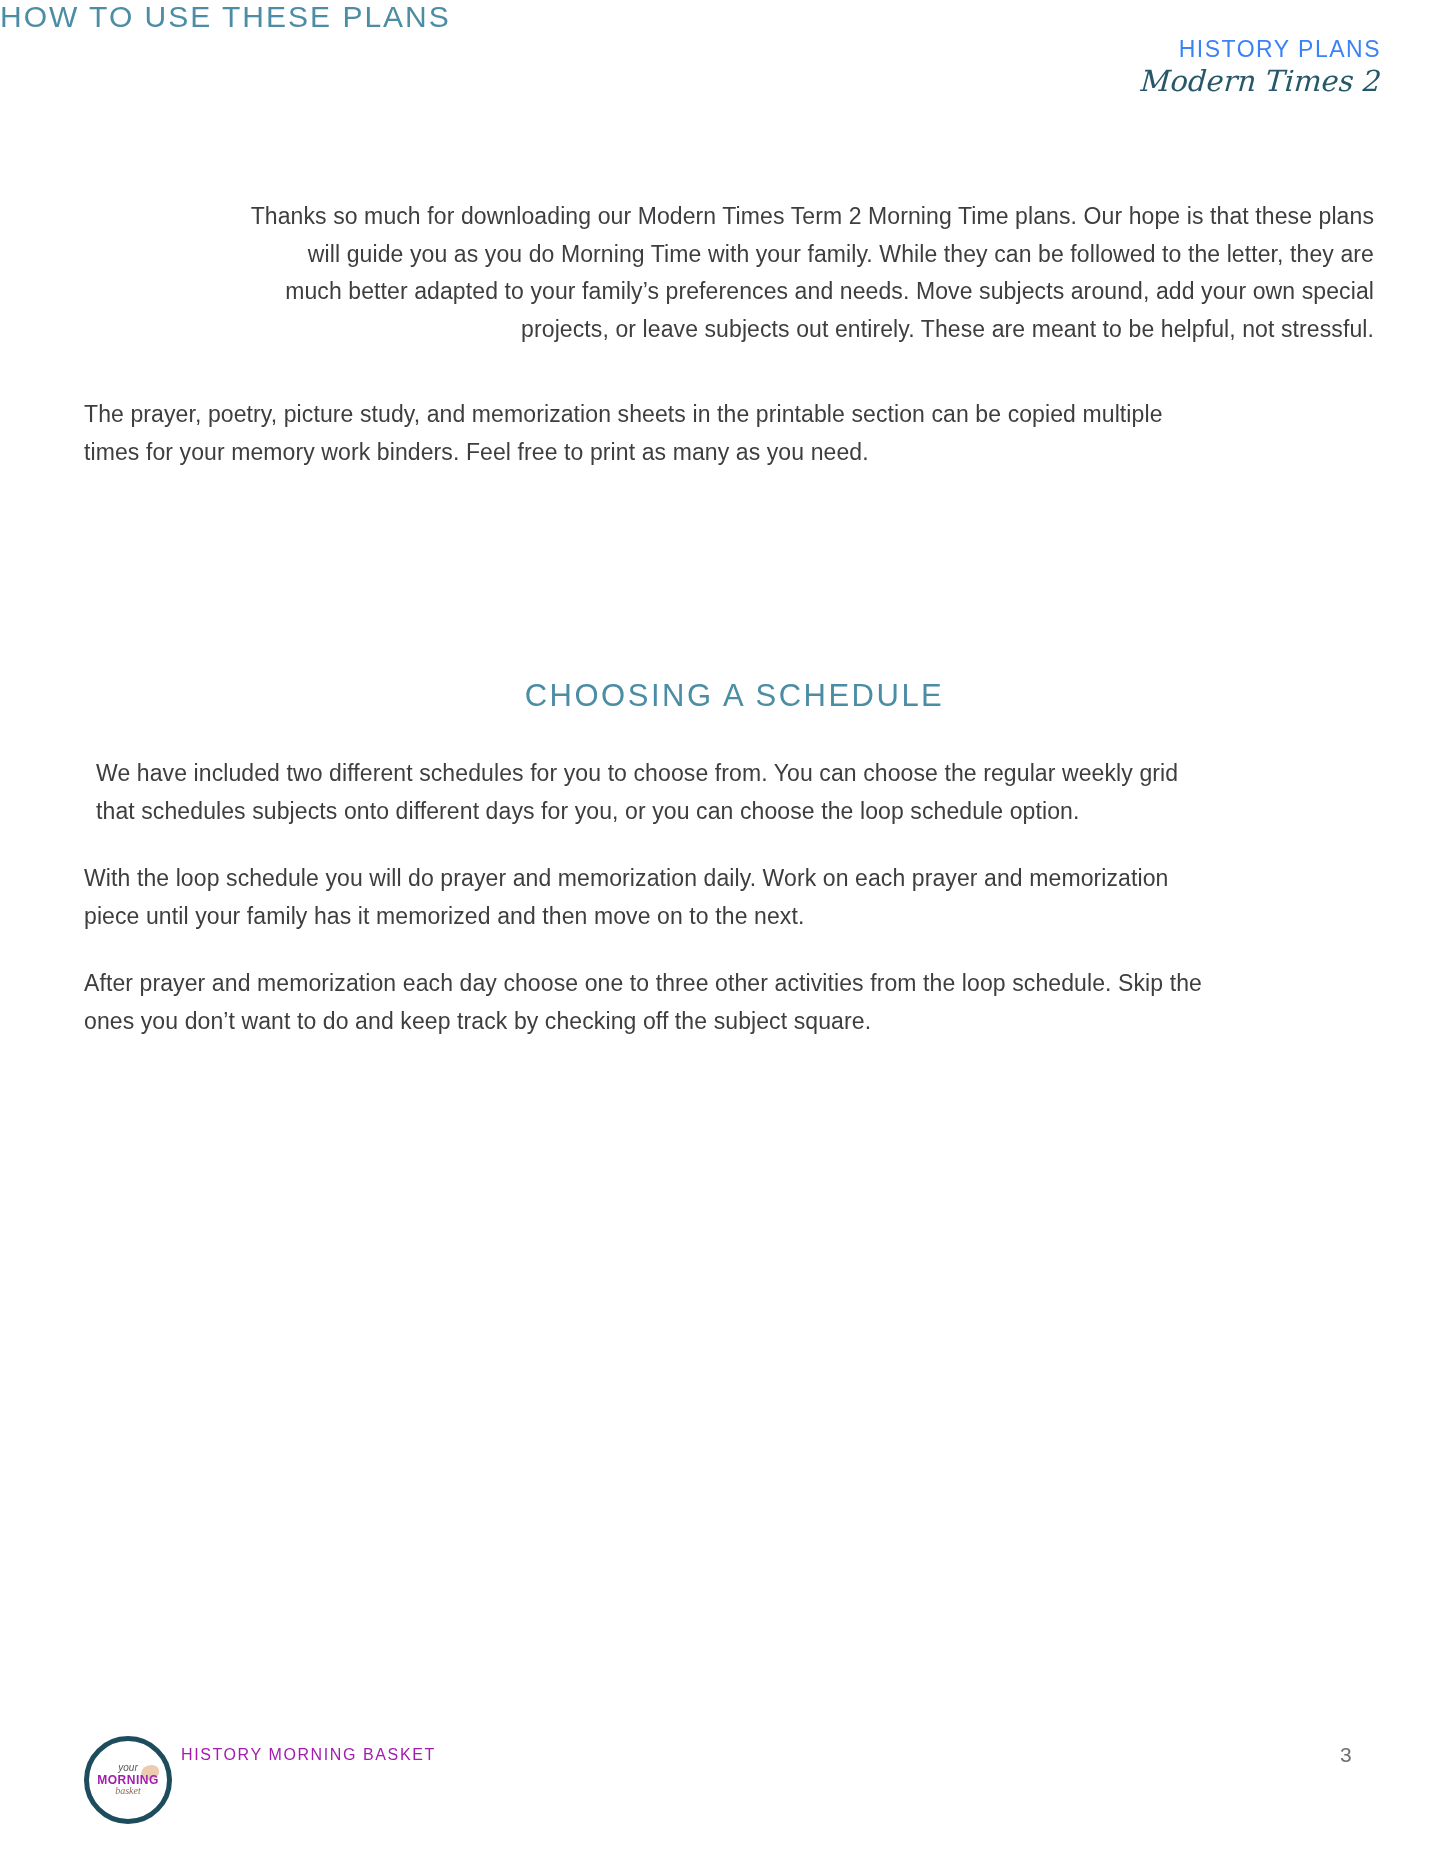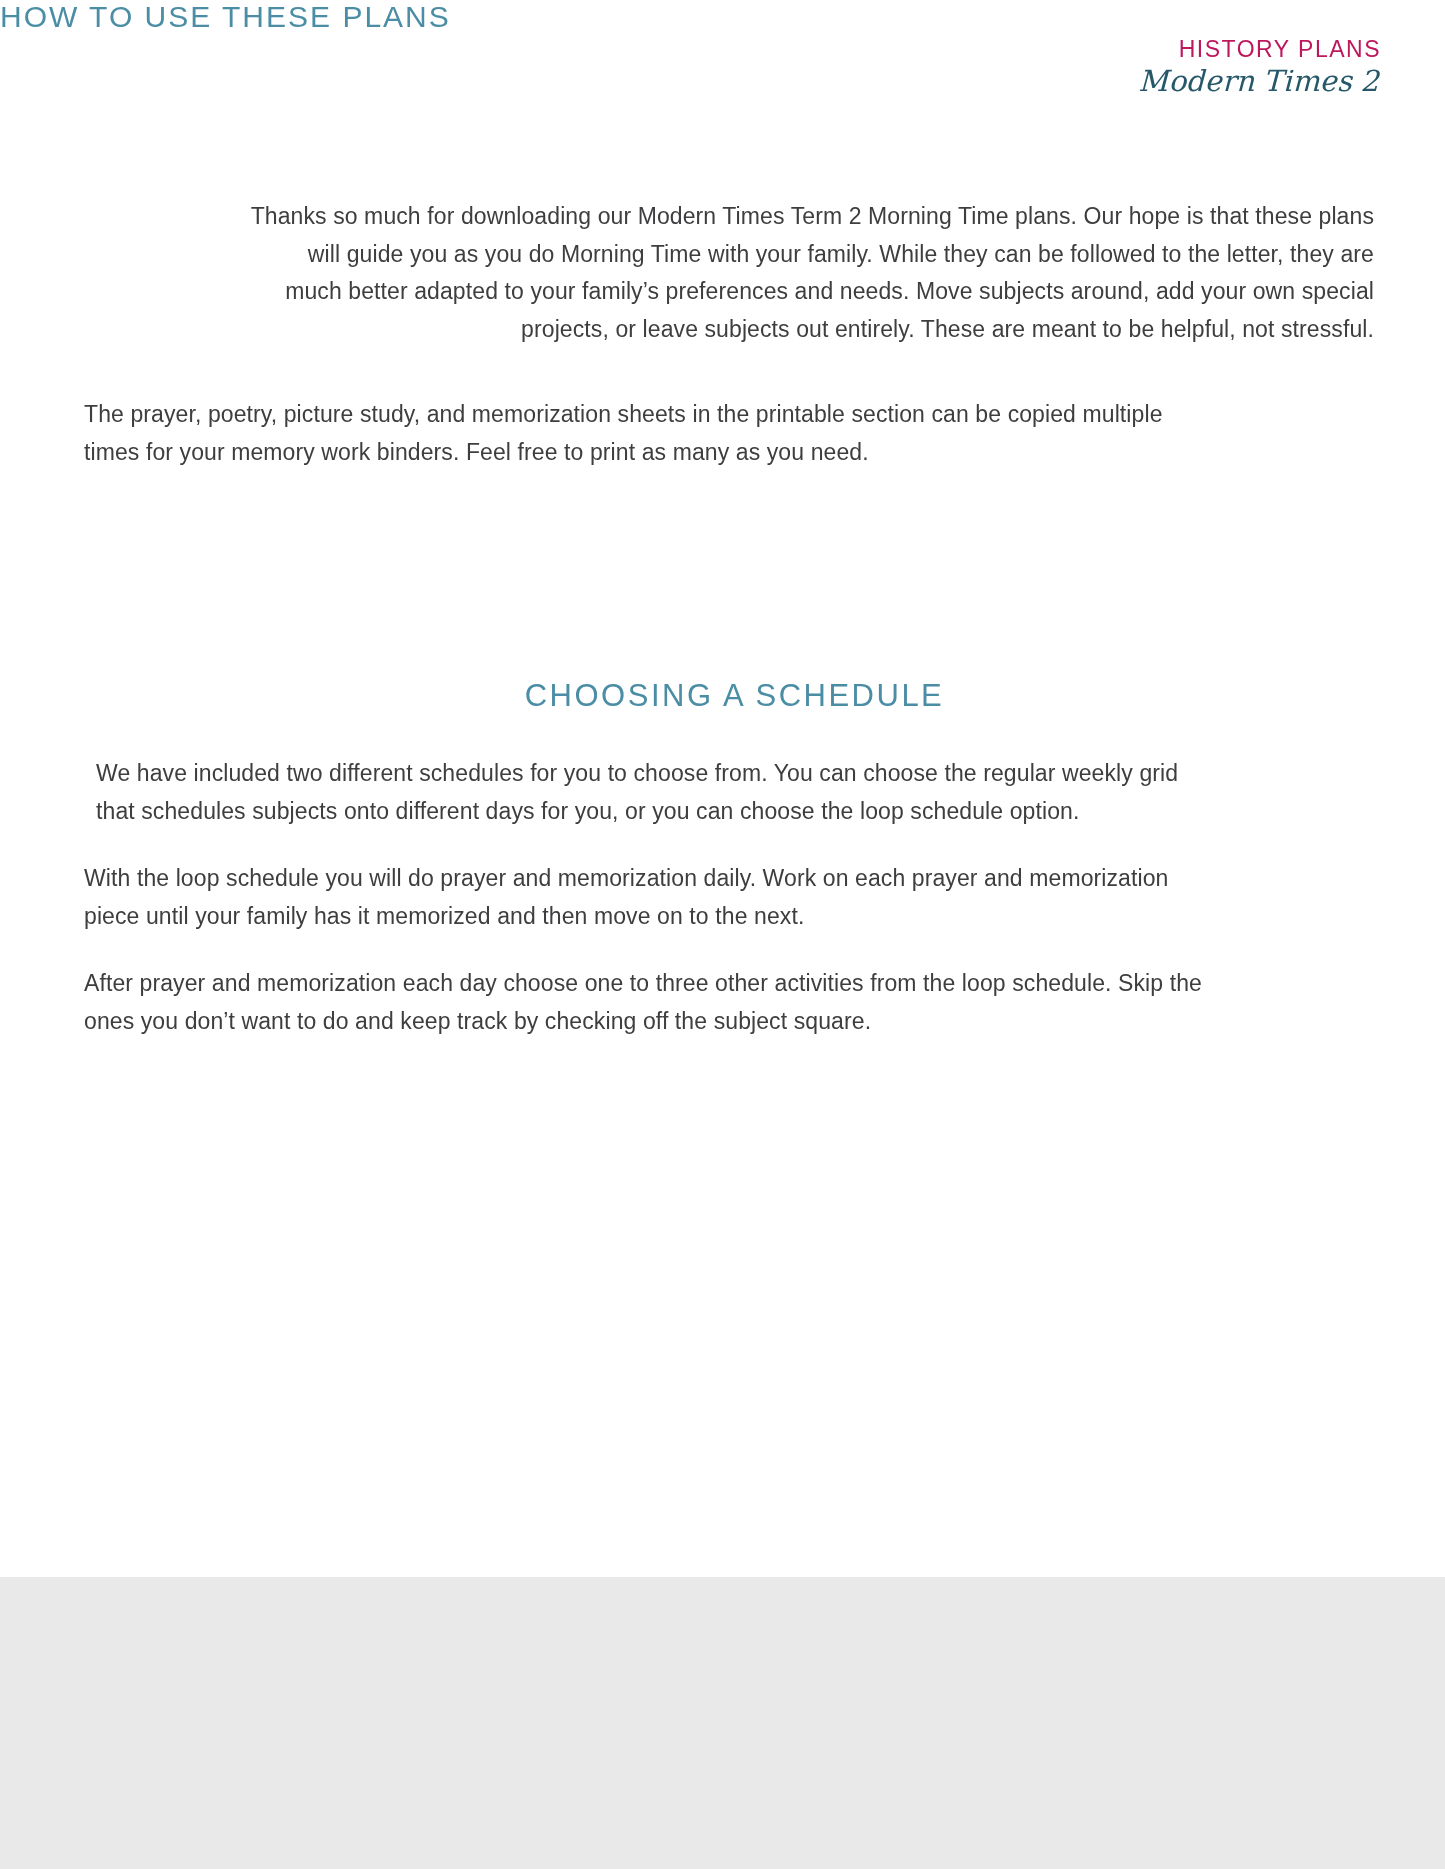--- a/index.html
+++ b/index.html
@@ -1,18 +1,18 @@
 <!DOCTYPE html>
 <html><head>
 <meta charset="utf-8">
 <style>
   html,body { margin:0; padding:0; background:#e9e9e9; }
   .page {
     position:relative;
-    width:1445px; height:1577px;
+    width:1445px; height:1869px;
     margin:0 auto;
     background:#ffffff;
     font-family:"Liberation Sans", sans-serif;
     overflow:hidden;
   }
 
   
   .rule { position:absolute; height:8px; background:#92c051; }
   .rule-left  { left:0;   top:72; width:147; }
   .rule-right { left:668; top:73; width:449; }
@@ -20,21 +20,21 @@
   .page-title {
     position:absolute; left:178; top:48;
     margin:0;
     font-size:30px; font-weight:400; letter-spacing:2px;
     color:#4b8da4;
     white-space:nowrap;
   }
 
   .brand { position:absolute; right:64px; top:36px; text-align:right; }
   .brand-title {
-    font-size:23px; letter-spacing:1.5px; color:#be185d; font-weight:400;
+    font-size:23px; letter-spacing:1.5px; color:#3b82f6; font-weight:400;
     white-space:nowrap;
   }
   .brand-subtitle {
     font-family:"DejaVu Serif", serif; font-style:italic;
     font-size:29px; color:#26586a; margin-top:1px;
     transform:skewX(-4deg);
     white-space:nowrap;
   }
 
   
@@ -68,21 +68,21 @@
     position:absolute; right:8px; top:24px;
     width:18px; height:15px;
     background:#e7c3a6; opacity:.85;
     border-radius:60% 40% 55% 45%;
   }
   .logo-inner {
     position:absolute; inset:0;
     display:flex; flex-direction:column; align-items:center; justify-content:center;
     line-height:1.05; text-align:center;
   }
-  .logo-your   { font-family:Liberation Serif, serif; font-style:italic; font-size:15px;  color:#5a5a5a; }
+  .logo-your   { font-family:Liberation Sans, sans-serif; font-style:italic; font-size:10px;  color:#5a5a5a; }
   .logo-morning{ font-size:12px; font-weight:bold; letter-spacing:0.5px; color:#a21caf; position:relative; z-index:1; }
   .logo-basket { font-family:Liberation Serif, serif; font-style:italic; font-size:10px;  color:#8a6a58; position:relative; z-index:1; }
 
   .footer-label {
     position:absolute; left:181px; top:1746px;
     font-size:16px; letter-spacing:1.6px; color:#a21caf; font-weight:500;
     white-space:nowrap;
   }
   .page-number {
     position:absolute; left:1340px; top:1743px;

